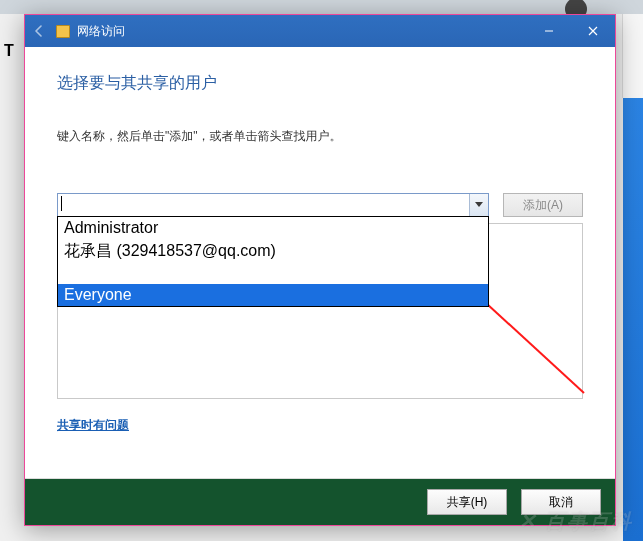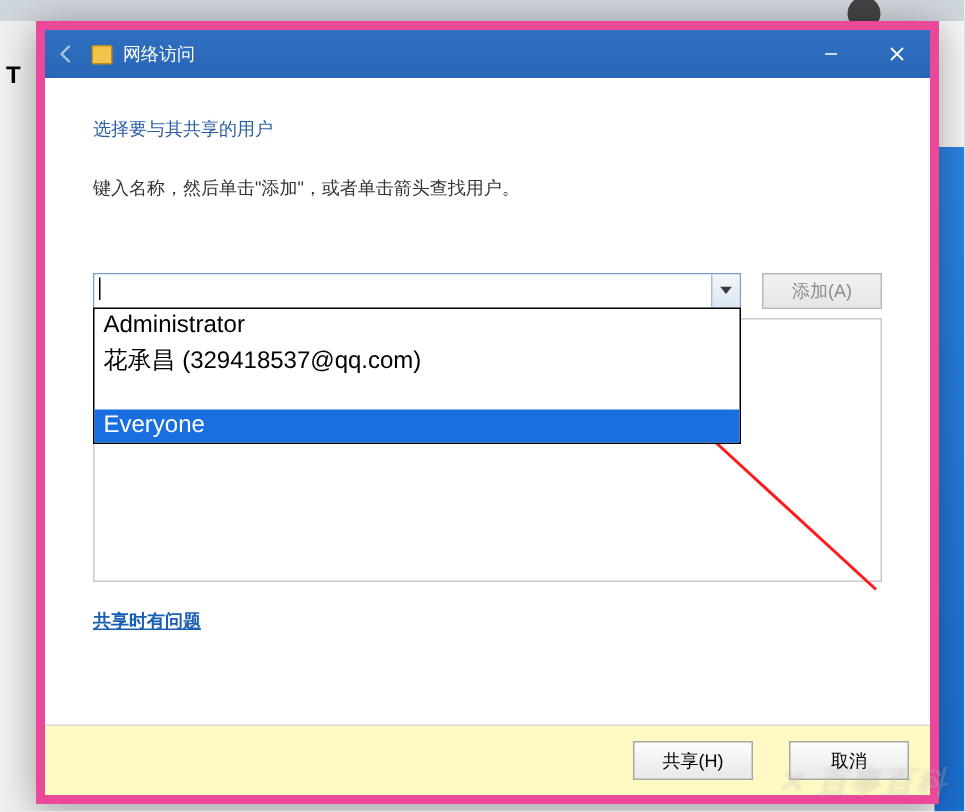--- a/index.html
+++ b/index.html
@@ -4,50 +4,50 @@
 <style>
   html,body{margin:0;padding:0;font-family:"Microsoft YaHei","Segoe UI",sans-serif;font-size:12px;background:#e8e8e8;}
   .stage{position:relative;width:643px;height:541px;background:#f0f0f0;overflow:hidden;}
   
   .outer-top{position:absolute;left:0;top:0;width:643px;height:14px;background:#cfd6dc;}
   .outer-avatar{position:absolute;right:56px;top:-2px;width:22px;height:22px;border-radius:50%;background:#444;}
   .right-edge{position:absolute;right:0;top:14px;width:20px;height:527px;background:linear-gradient(#2e87e6,#1b6fd1);}
   .right-edge-top{position:absolute;right:0;top:14px;width:20px;height:84px;background:#f6f6f6;border-left:1px solid #d8d8d8;}
   .outer-t{position:absolute;left:4px;top:42px;font-size:16px;font-weight:bold;color:#000;}
   
-  .win{position:absolute;left:24px;top:14px;width:590px;height:510px;background:#fff;border:6px solid #ec4899;box-shadow:0 4px 24px rgba(0,0,0,.35);}
+  .win{position:absolute;left:24px;top:14px;width:590px;height:510px;background:#fff;border:1px solid #ec4899;box-shadow:0 4px 24px rgba(0,0,0,.35);}
   .titlebar{height:32px;background:#1a5fb4;background:linear-gradient(#2f6fc0,#2a66b6);color:#fff;display:flex;align-items:center;}
   .tb-back{width:28px;height:32px;display:flex;align-items:center;justify-content:center;opacity:.6;}
   .tb-icon{width:16px;height:16px;margin:0 6px 0 2px;display:inline-block;position:relative;}
   .tb-icon .folder{position:absolute;inset:2px 1px 1px 1px;background:#f3c34b;border:1px solid #b88a1f;border-radius:1px;}
   .tb-title{flex:1;font-size:12px;}
   .tb-btns{display:flex;height:32px;}
   .tb-btn{width:44px;height:32px;display:flex;align-items:center;justify-content:center;color:#fff;}
   .body{padding:26px 32px 8px 32px;}
-  .h1{font-size:12px;color:#1a5fb4;color:#2b5fa4;margin-bottom:22px;}
+  .h1{font-size:16px;color:#1a5fb4;color:#2b5fa4;margin-bottom:34px;}
   .sub{font-size:12px;color:#333;margin-bottom:48px;}
   .row{display:flex;gap:14px;align-items:flex-start;}
   .combo{position:relative;flex:1;}
   .combo-box{height:22px;border:1px solid #7a9ac9;display:flex;background:#fff;}
   .combo-input{flex:1;border:0;outline:0;padding:0 4px;font-family:inherit;font-size:12px;}
   .combo-input::placeholder{color:transparent;}
   .combo-caret{position:absolute;left:4px;top:3px;width:0;border-left:1px solid #000;height:15px;animation:blink 1s steps(1) infinite;}
   @keyframes blink{50%{opacity:0;}}
   .combo-btn{width:18px;border-left:1px solid #a9bcd6;background:linear-gradient(#f4f7fb,#dbe6f3);display:flex;align-items:center;justify-content:center;}
   .dropdown{position:absolute;left:0;top:23px;width:100%;border:1px solid #000;background:#fff;z-index:5;box-sizing:border-box;}
   .dd-item{padding:2px 6px;font-size:16px;color:#000;cursor:default;}
   .dd-item.sel{background:#1a6fe0;color:#fff;margin-top:20px;}
   .add-btn{width:78px;height:22px;border:1px solid #b6b6b6;background:linear-gradient(#f2f2f2,#e6e6e6);color:#8a8a8a;font-size:12px;display:flex;align-items:center;justify-content:center;}
   .listpane{margin-top:6px;border:1px solid #c9c9c9;height:174px;background:#fff;position:relative;}
   .list-head{height:24px;border-bottom:1px solid #e0e0e0;background:#fbfbfb;display:flex;}
   .col{padding:4px 8px;font-size:12px;color:#333;border-right:1px solid #e8e8e8;}
   .col.c1{flex:1;}
   .col.c2{width:120px;border-right:0;}
   .link{color:#1a5fb4;text-decoration:underline;margin-top:18px;display:inline-block;cursor:pointer;font-weight:bold;}
-  .footer{position:absolute;left:0;right:0;bottom:0;height:46px;border-top:1px solid #dcdcdc;background:#fef9c3;display:flex;align-items:center;justify-content:flex-end;padding:0 14px;gap:24px;}
+  .footer{position:absolute;left:0;right:0;bottom:0;height:46px;border-top:1px solid #dcdcdc;background:#14532d;display:flex;align-items:center;justify-content:flex-end;padding:0 14px;gap:14px;}
   .btn{min-width:78px;height:24px;border:1px solid #a8a8a8;background:linear-gradient(#fdfdfd,#e8e8e8);font-size:12px;display:flex;align-items:center;justify-content:center;cursor:pointer;}
   
   .arrow{position:absolute;pointer-events:none;}
   svg{display:block;}
   .watermark{position:absolute;right:10px;bottom:6px;font-size:20px;font-weight:800;color:rgba(255,255,255,.18);letter-spacing:2px;font-style:italic;text-shadow:0 0 2px rgba(0,0,0,.1);}
 </style>
 </head>
 <body>
 
 <div class="stage">

